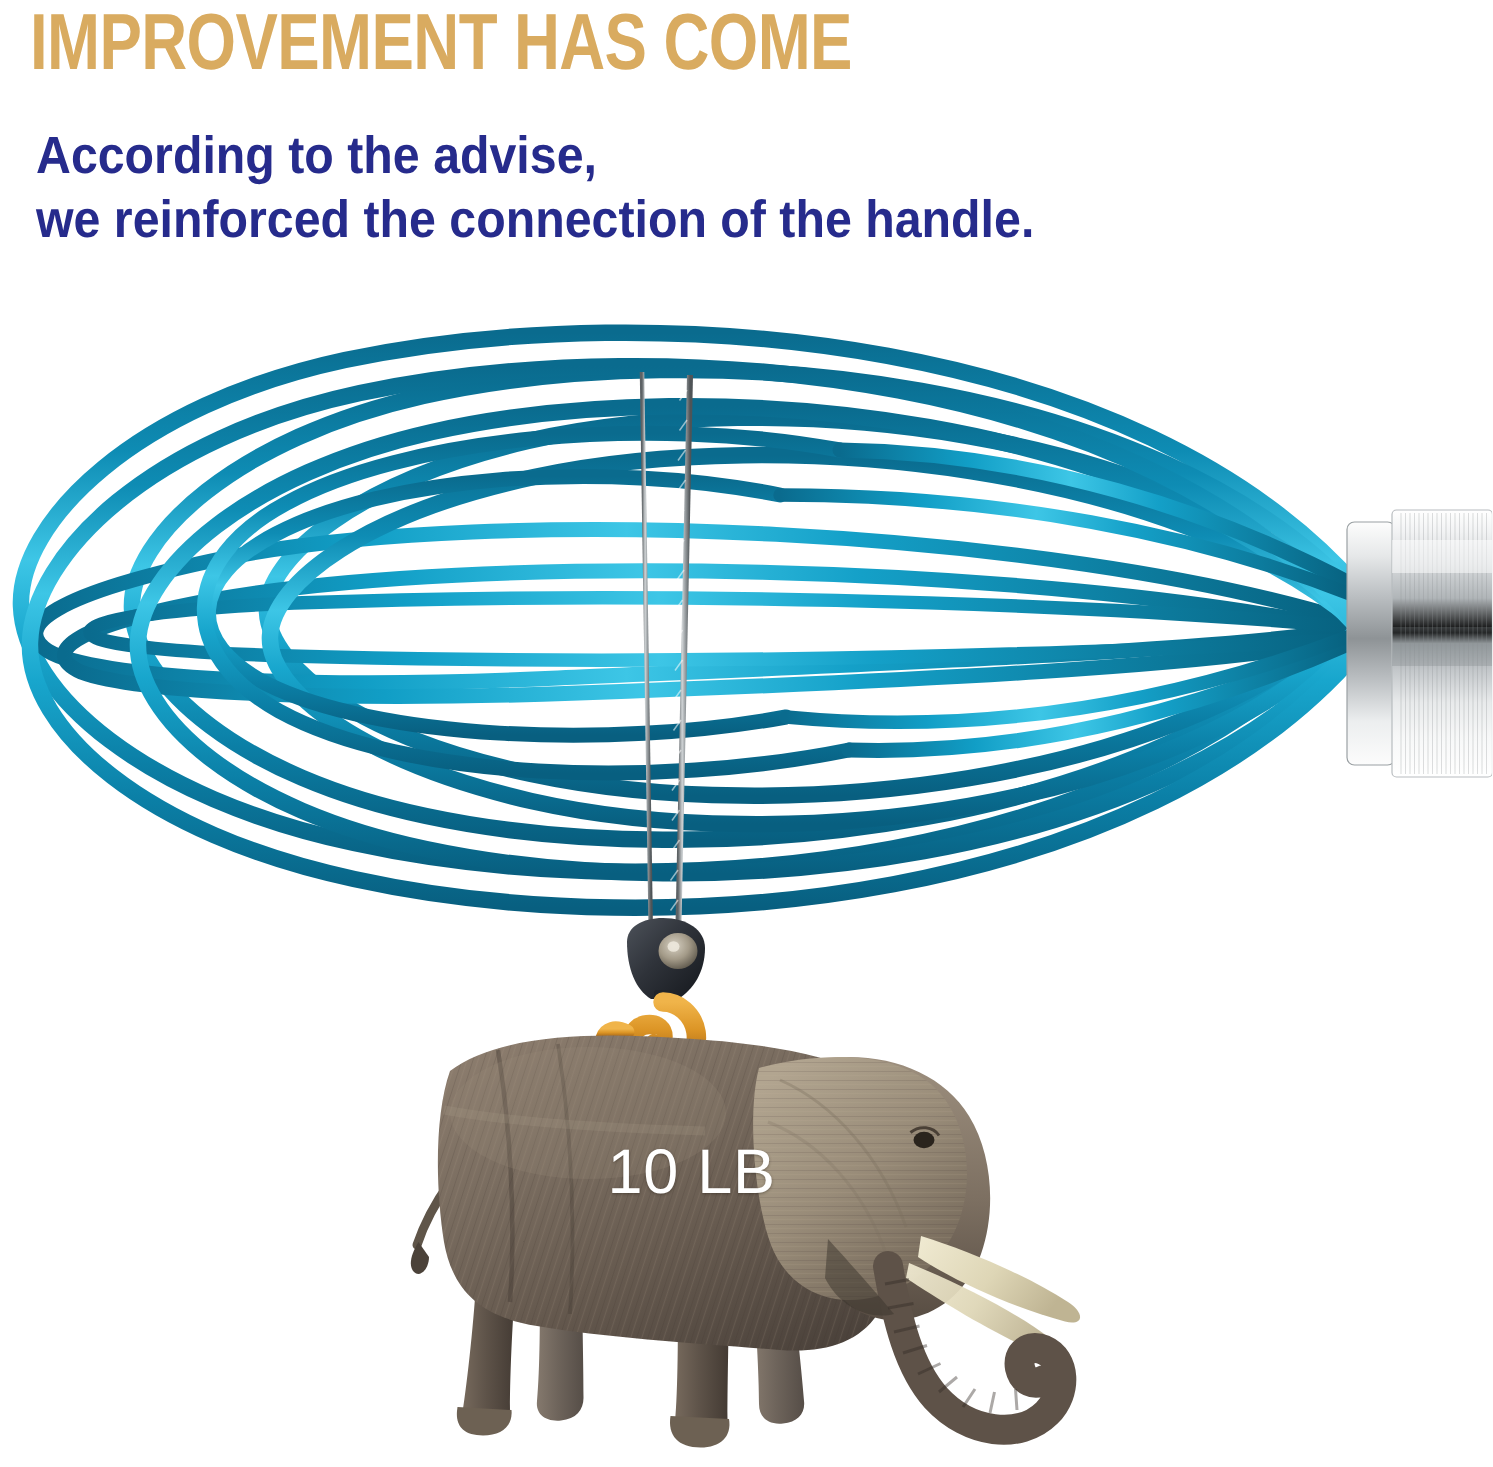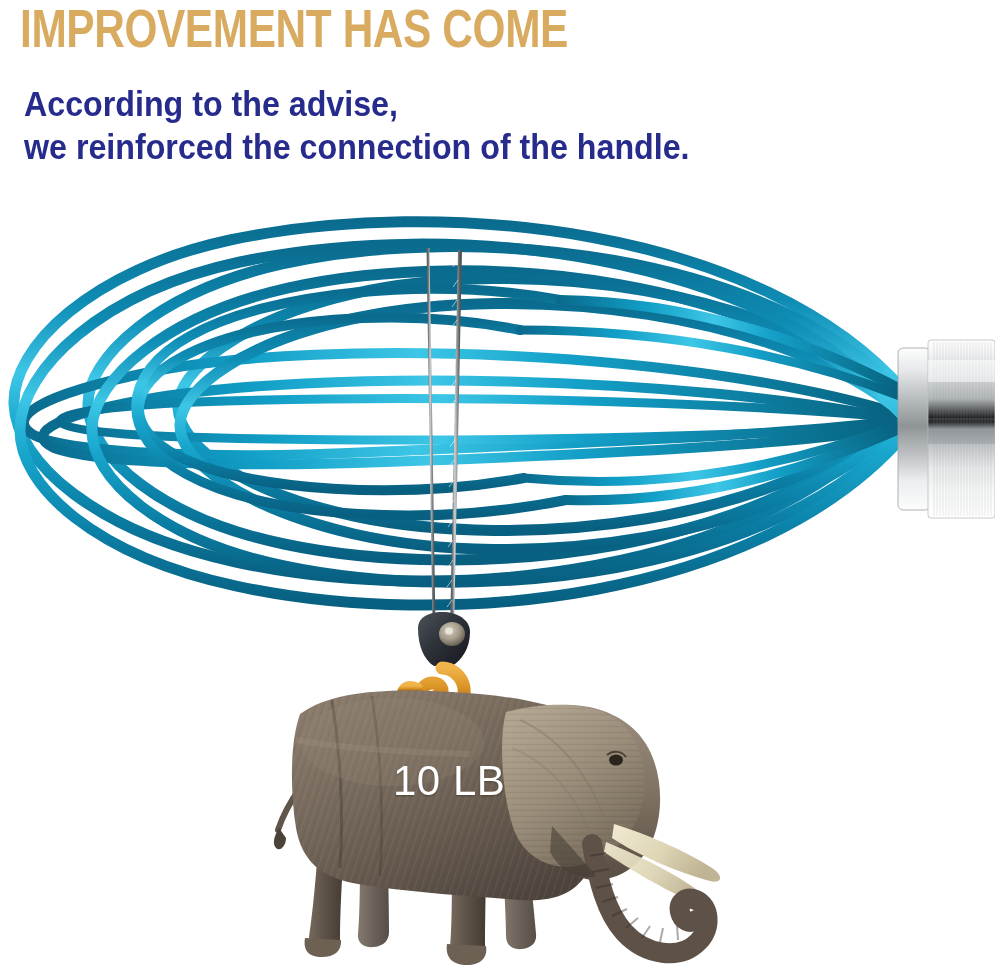--- a/index.html
+++ b/index.html
@@ -56,21 +56,21 @@
     top: 0;
     width: 995px;
     height: 978px;
     pointer-events: none;
   }
   svg.art-svg { display: block; }
 
   
   .weight-label {
     position: absolute;
-    left: 393px;
+    left: 405px;
     top: 757px;
     font-family: "Liberation Sans", sans-serif;
     font-weight: 400;
     font-size: 42px;
     letter-spacing: 0.5px;
     color: #ffffff;
     text-shadow: 0 1px 2px rgba(40,30,22,0.45);
     white-space: nowrap;
   }
 </style>

